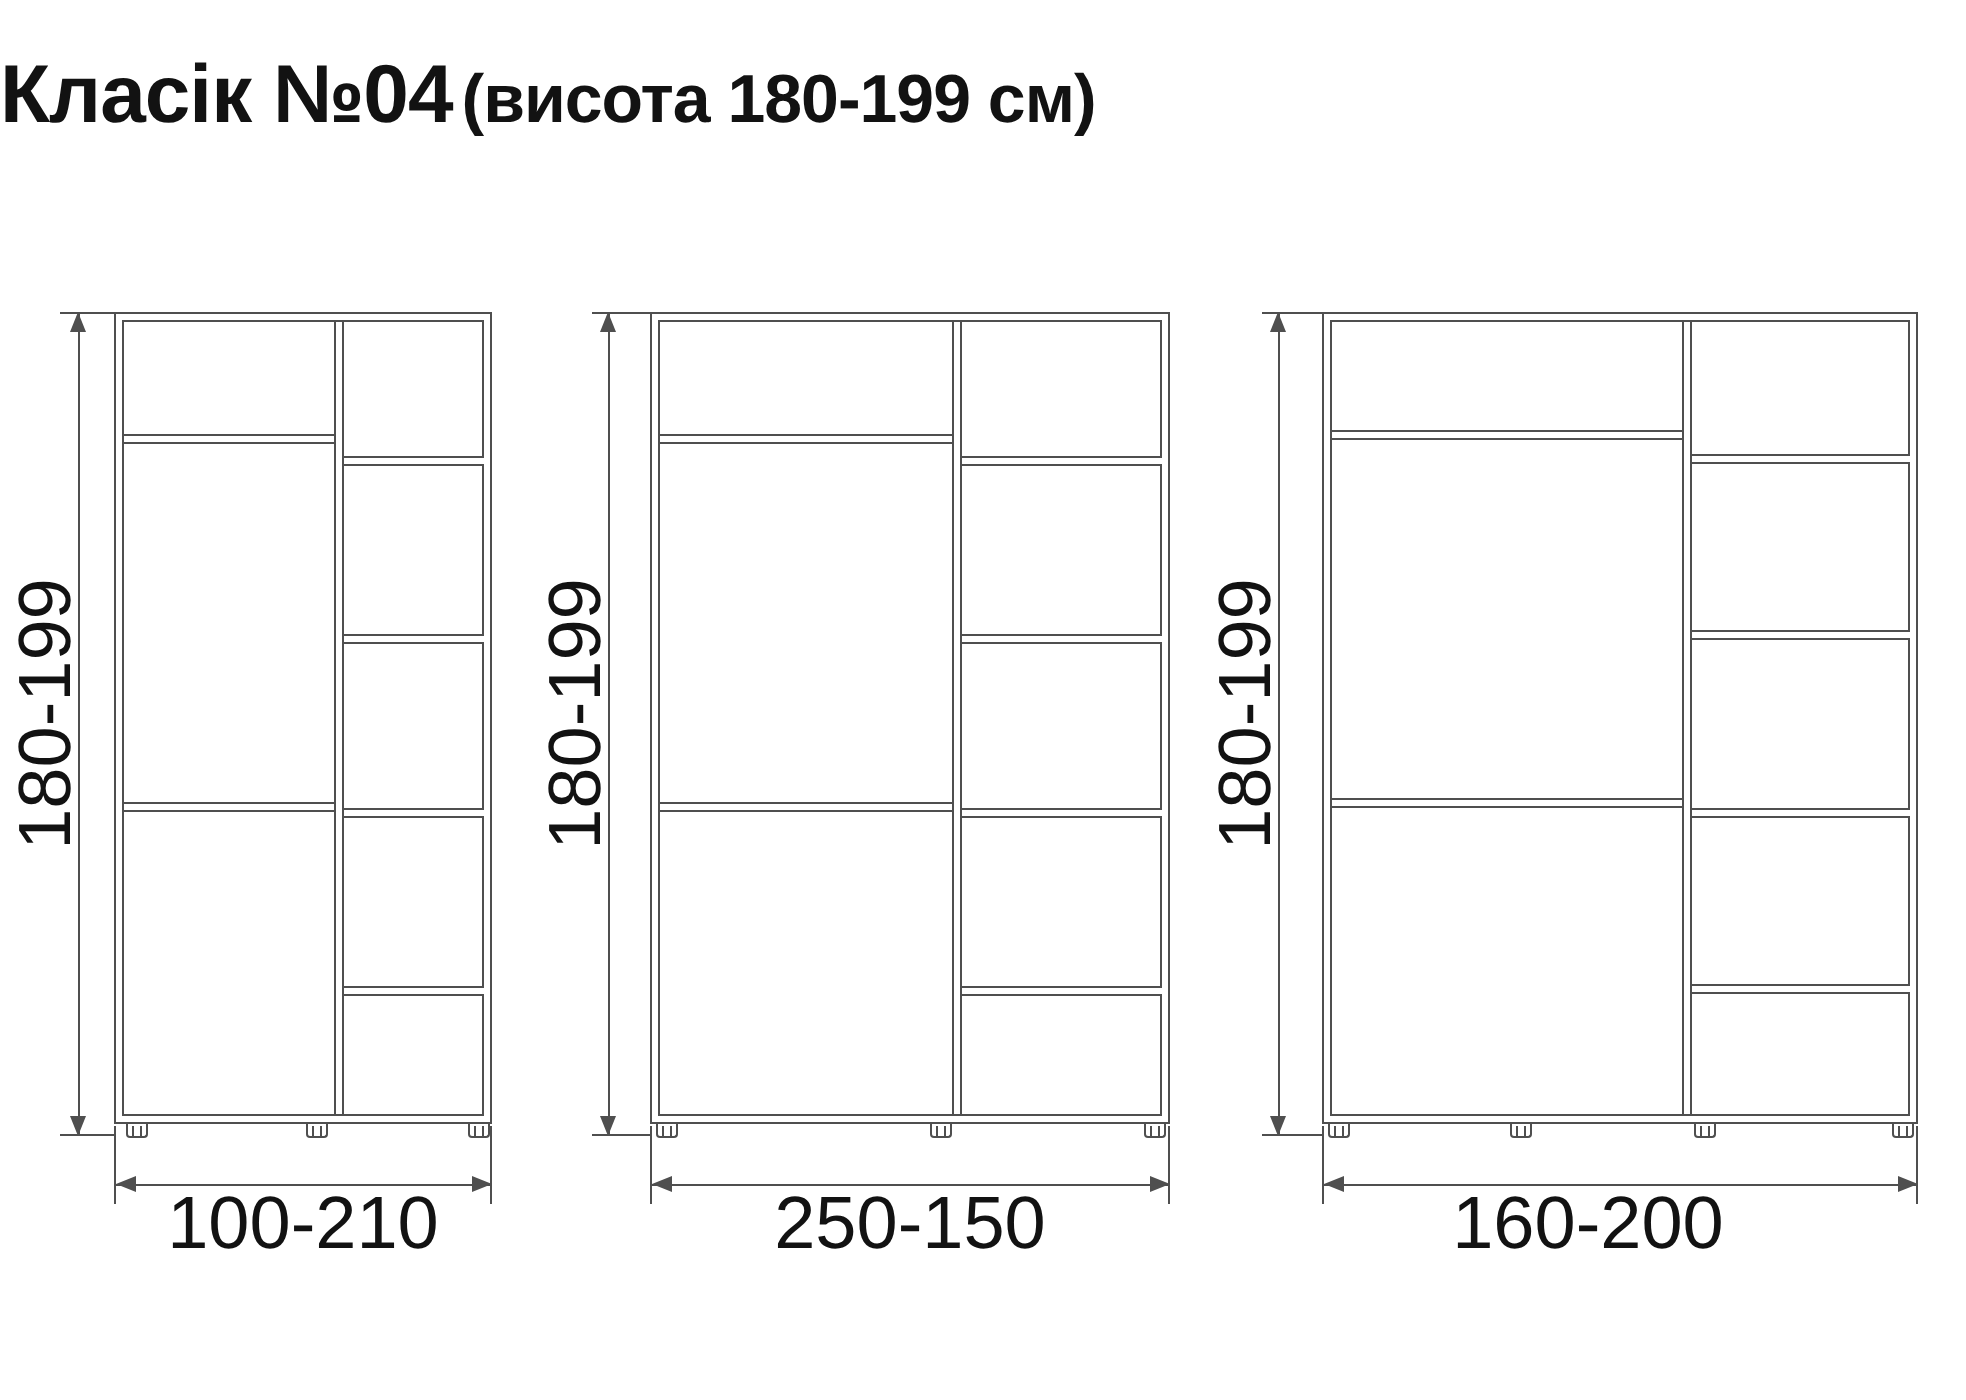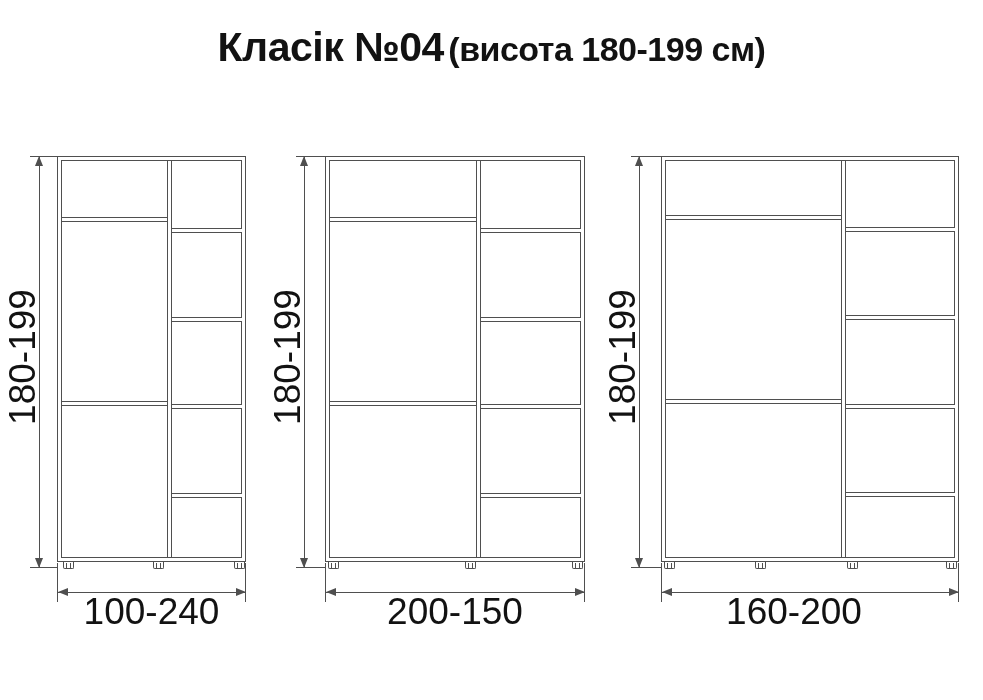--- a/index.html
+++ b/index.html
@@ -5,21 +5,21 @@
   :root{
     --line:#4f4f4f;
     --text:#121212;
     --bg:#ffffff;
   }
   html,body{margin:0;padding:0;background:var(--bg);}
   body{font-family:"Liberation Sans","DejaVu Sans",sans-serif;overflow:hidden;}
   .canvas{position:relative;width:983px;height:700px;background:var(--bg);}
 
   
-  .title{position:absolute;left:0;top:24px;width:983px;text-align:center;color:var(--text);white-space:nowrap;}
+  .title{position:absolute;left:0;top:24px;width:983px;color:var(--text);white-space:nowrap;}
   .title-main{font-size:41px;font-weight:700;letter-spacing:-0.5px;}
   .title-sub{font-size:34px;font-weight:700;letter-spacing:-0.5px;}
 
   
   .cabinet{position:absolute;box-sizing:border-box;border:1px solid var(--line);background:var(--bg);}
   .inner{position:absolute;left:3px;right:3px;top:3px;bottom:3px;border:1px solid var(--line);}
   .vdiv{position:absolute;top:4px;bottom:4px;width:5px;box-sizing:border-box;
         border-left:1px solid var(--line);border-right:1px solid var(--line);background:var(--bg);z-index:2;}
   .shelf{position:absolute;height:5px;box-sizing:border-box;border-top:1px solid var(--line);
          border-bottom:1px solid var(--line);background:var(--bg);z-index:1;}
@@ -71,21 +71,21 @@
   <div class="arrow down" style="left:35px;top:558px;"></div>
   <div class="ext-h" style="left:30px;top:156px;width:27px;"></div>
   <div class="ext-h" style="left:30px;top:567px;width:27px;"></div>
   <div class="dim-label-v" style="left:-47px;top:337px;">180-199</div>
 
   <div class="dim-line-h" style="left:58px;top:592px;width:187px;"></div>
   <div class="arrow left" style="left:58px;top:588px;"></div>
   <div class="arrow right" style="left:236px;top:588px;"></div>
   <div class="ext-v" style="left:57px;top:563px;height:39px;"></div>
   <div class="ext-v" style="left:245px;top:563px;height:39px;"></div>
-  <div class="dim-label-h" style="left:57px;width:189px;">100-240</div>
+  <div class="dim-label-h" style="left:57px;width:189px;">100-210</div>
 
   <div class="cabinet" style="left:325px;top:156px;width:260px;height:406px;">
     <div class="inner"></div>
     <div class="vdiv" style="left:150px;"></div>
     <div class="shelf" style="left:4px;top:60px;width:147px;"></div>
     <div class="shelf" style="left:4px;top:244px;width:147px;"></div>
     <div class="shelf" style="left:155px;top:71px;width:100px;"></div>
     <div class="shelf" style="left:155px;top:160px;width:100px;"></div>
     <div class="shelf" style="left:155px;top:247px;width:100px;"></div>
     <div class="shelf" style="left:155px;top:336px;width:100px;"></div>
@@ -99,21 +99,21 @@
   <div class="arrow down" style="left:300px;top:558px;"></div>
   <div class="ext-h" style="left:296px;top:156px;width:29px;"></div>
   <div class="ext-h" style="left:296px;top:567px;width:29px;"></div>
   <div class="dim-label-v" style="left:218px;top:337px;">180-199</div>
 
   <div class="dim-line-h" style="left:326px;top:592px;width:258px;"></div>
   <div class="arrow left" style="left:326px;top:588px;"></div>
   <div class="arrow right" style="left:575px;top:588px;"></div>
   <div class="ext-v" style="left:325px;top:563px;height:39px;"></div>
   <div class="ext-v" style="left:584px;top:563px;height:39px;"></div>
-  <div class="dim-label-h" style="left:325px;width:260px;">200-150</div>
+  <div class="dim-label-h" style="left:325px;width:260px;">250-150</div>
 
   <div class="cabinet" style="left:661px;top:156px;width:298px;height:406px;">
     <div class="inner"></div>
     <div class="vdiv" style="left:179px;"></div>
     <div class="shelf" style="left:4px;top:58px;width:176px;"></div>
     <div class="shelf" style="left:4px;top:242px;width:176px;"></div>
     <div class="shelf" style="left:184px;top:70px;width:109px;"></div>
     <div class="shelf" style="left:184px;top:158px;width:109px;"></div>
     <div class="shelf" style="left:184px;top:247px;width:109px;"></div>
     <div class="shelf" style="left:184px;top:335px;width:109px;"></div>

